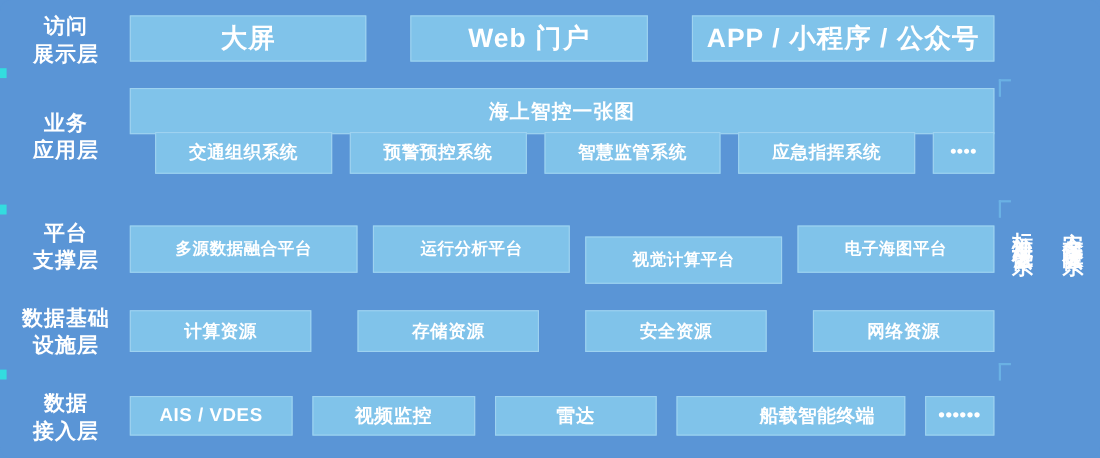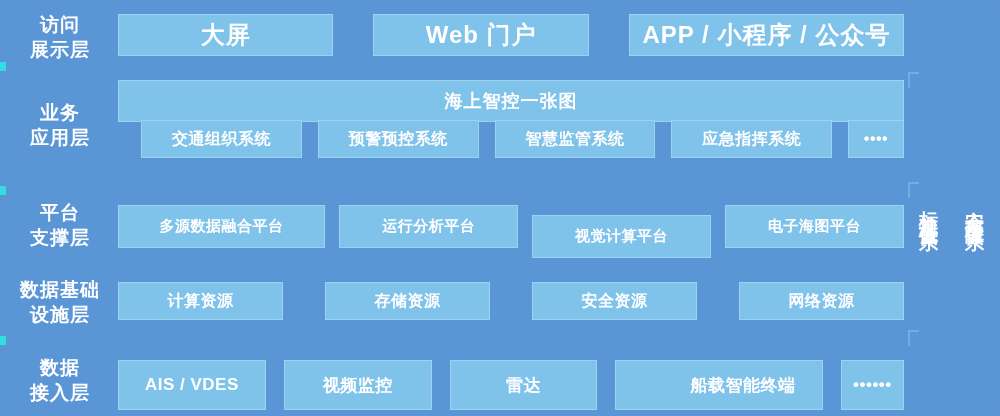--- a/index.html
+++ b/index.html
@@ -64,21 +64,21 @@
     width: 100%;
     height: 42px;
     font-size: 18px;
     letter-spacing: 1px;
   }
 
   .row-access .box   { height: 42px; font-size: 24px; letter-spacing: 1px; }
   .row-apps .box     { height: 38px; font-size: 16px; letter-spacing: 0.5px; }
   .row-platform .box { height: 43px; font-size: 15px; letter-spacing: 0.5px; }
   .row-infra .box    { height: 38px; font-size: 16px; letter-spacing: 0.5px; }
-  .row-source .box   { height: 50px; font-size: 17px; letter-spacing: 0.5px; }
+  .row-source .box   { height: 36px; font-size: 17px; letter-spacing: 0.5px; }
 
   .dots-box { letter-spacing: 2px; }
 
   
   .pillar {
     position: absolute;
     top: 0;
     height: 416px;
     display: flex;
     align-items: center;

